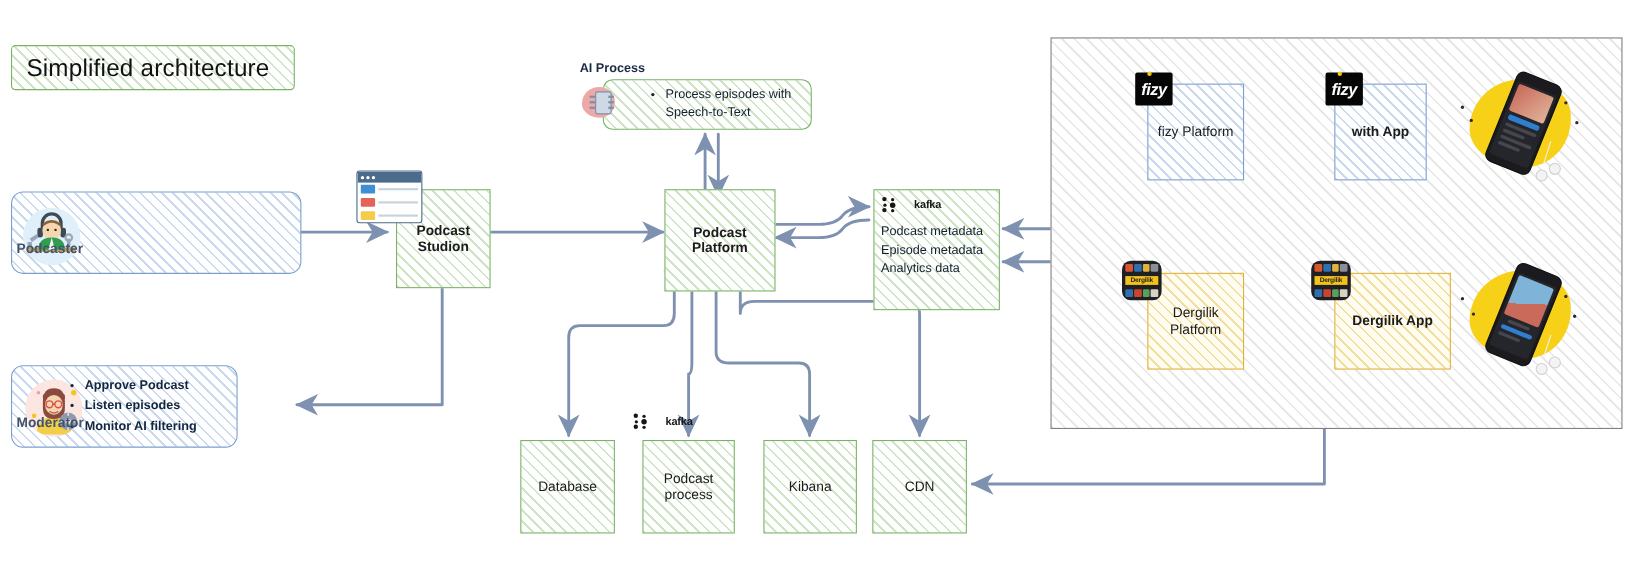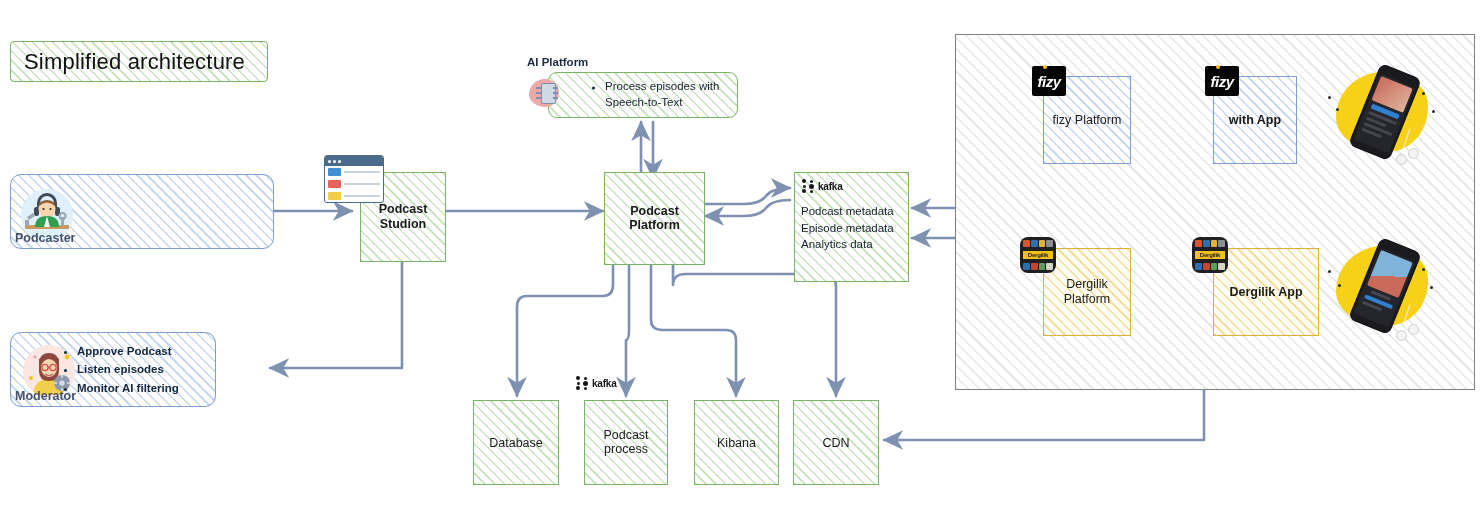--- a/index.html
+++ b/index.html
@@ -44,41 +44,41 @@
   #title-box{left:10px;top:41px;width:258px;height:41px;border-radius:4px;padding-left:40px;}
   #title-text{font-size:22px;color:#111;letter-spacing:.2px;
      position:absolute;left:13px;top:50%;transform:translateY(-50%);white-space:nowrap;}
 
   
   .actor{border-radius:11px;}
   .actor .bullets{position:absolute;left:56px;top:50%;transform:translateY(-50%);
      font-size:11.5px;font-weight:bold;color:#12263f;line-height:1.62;
      padding-left:10px;margin:0;}
   .actor .bullets li{list-style:disc;}
-  .actor .role{position:absolute;left:4px;bottom:3px;font-size:12.5px;
+  .actor .role{position:absolute;left:4px;bottom:15px;font-size:12.5px;
      font-weight:bold;color:#44536b;}
 
   
   .avatar{position:absolute;width:52px;height:52px;border-radius:50%;}
   #podcaster-avatar{left:10px;top:14px;background:#dff0fa;overflow:hidden;}
   #moderator-avatar{left:12px;top:12px;background:#fbe6e2;overflow:hidden;}
 
   
   .pbox{}
   .pbox .t{font-size:12.5px;font-weight:bold;}
   .pbox .tn{font-size:12.5px;font-weight:normal;}
 
   
   #ai-box{left:548px;top:72px;width:190px;height:46px;border-radius:9px;}
   #ai-caption{left:527px;top:56px;font-size:11.5px;font-weight:bold;color:#1c2b44;}
   #ai-bullets{position:absolute;left:42px;top:50%;transform:translateY(-50%);
      margin:0;padding-left:14px;font-size:11.5px;color:#14202e;line-height:1.35;}
 
   
-  .kafka-logo{position:absolute;display:flex;align-items:center;gap:3px;}
+  .kafka-logo{position:absolute;display:flex;align-items:center;gap:16px;}
   .kafka-mark{position:relative;width:13px;height:15px;}
   .kafka-mark i{position:absolute;background:#161616;border-radius:50%;display:block;}
   .kafka-word{font-size:10px;font-weight:bold;color:#161616;letter-spacing:-.2px;}
 
   
   #right-panel{left:955px;top:34px;width:520px;height:356px;}
 
   .applogo{position:absolute;z-index:4;}
   .fizy-logo{width:34px;height:30px;background:#050505;border-radius:2px;
      display:flex;align-items:center;justify-content:center;margin-left:13px;}
@@ -229,21 +229,21 @@
       </svg>
     </div>
     <ul class="bullets">
       <li>Approve Podcast</li>
       <li>Listen episodes</li>
       <li>Monitor AI filtering</li>
     </ul>
     <span class="role">Moderator</span>
   </div>
 
-  <span class="abs" id="ai-caption">AI Platform</span>
+  <span class="abs" id="ai-caption">AI Process</span>
   <div class="abs hatch-green bdr-green" id="ai-box">
     <ul id="ai-bullets">
       <li>Process episodes with Speech-to-Text</li>
     </ul>
   </div>
   <div class="abs" id="ai-icon">
     <div class="brain"></div>
     <div class="chip"></div>
     <i class="pin" style="left:7px;top:11px;"></i>
     <i class="pin" style="left:7px;top:16px;"></i>

